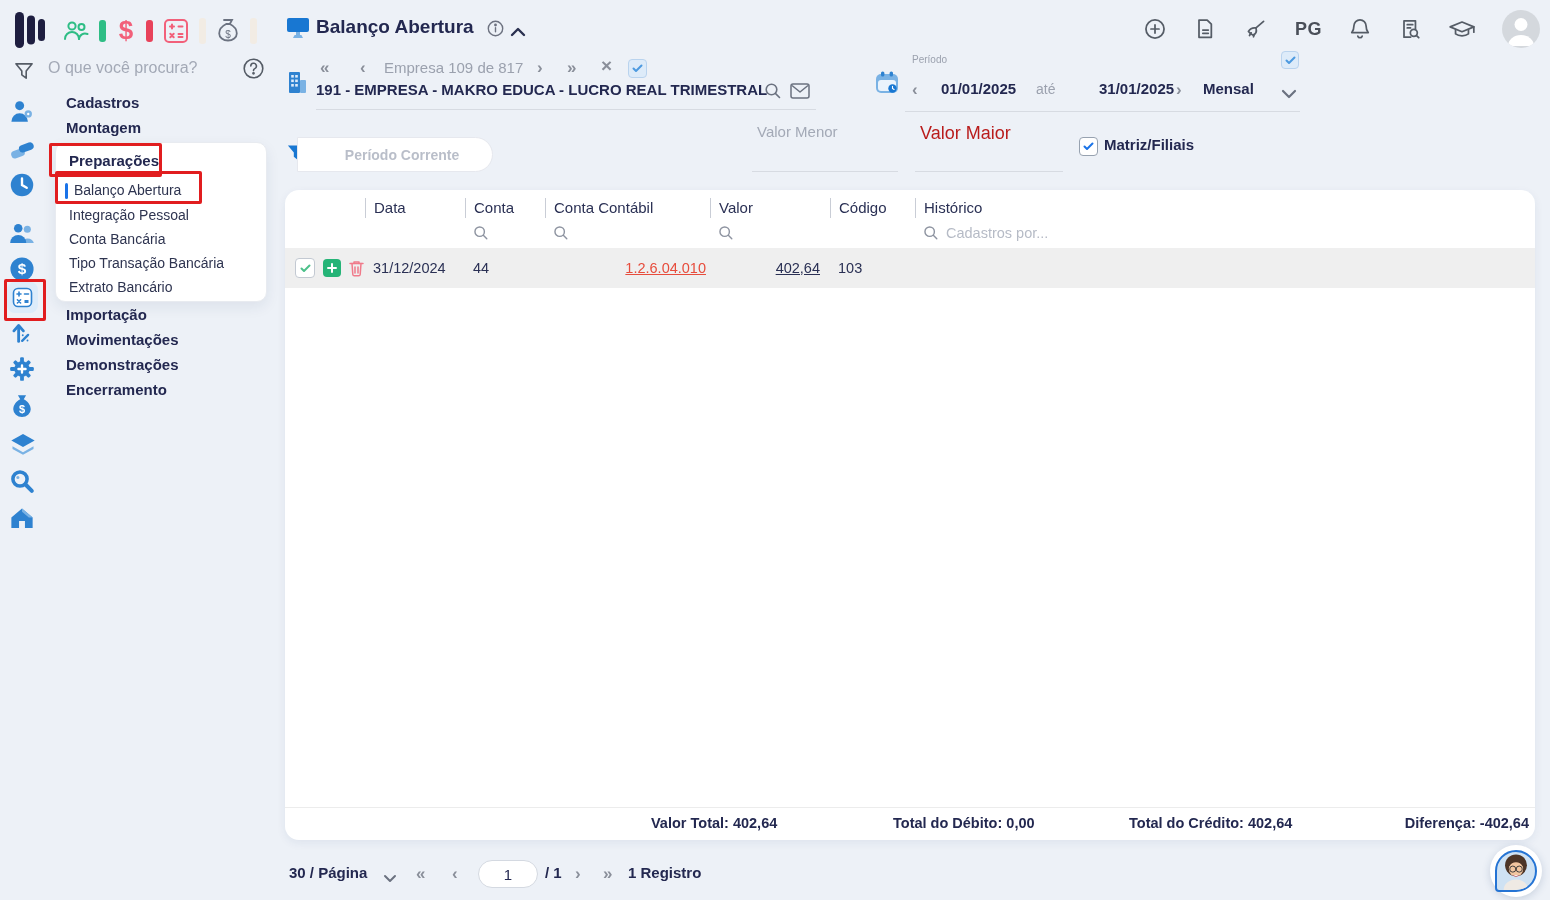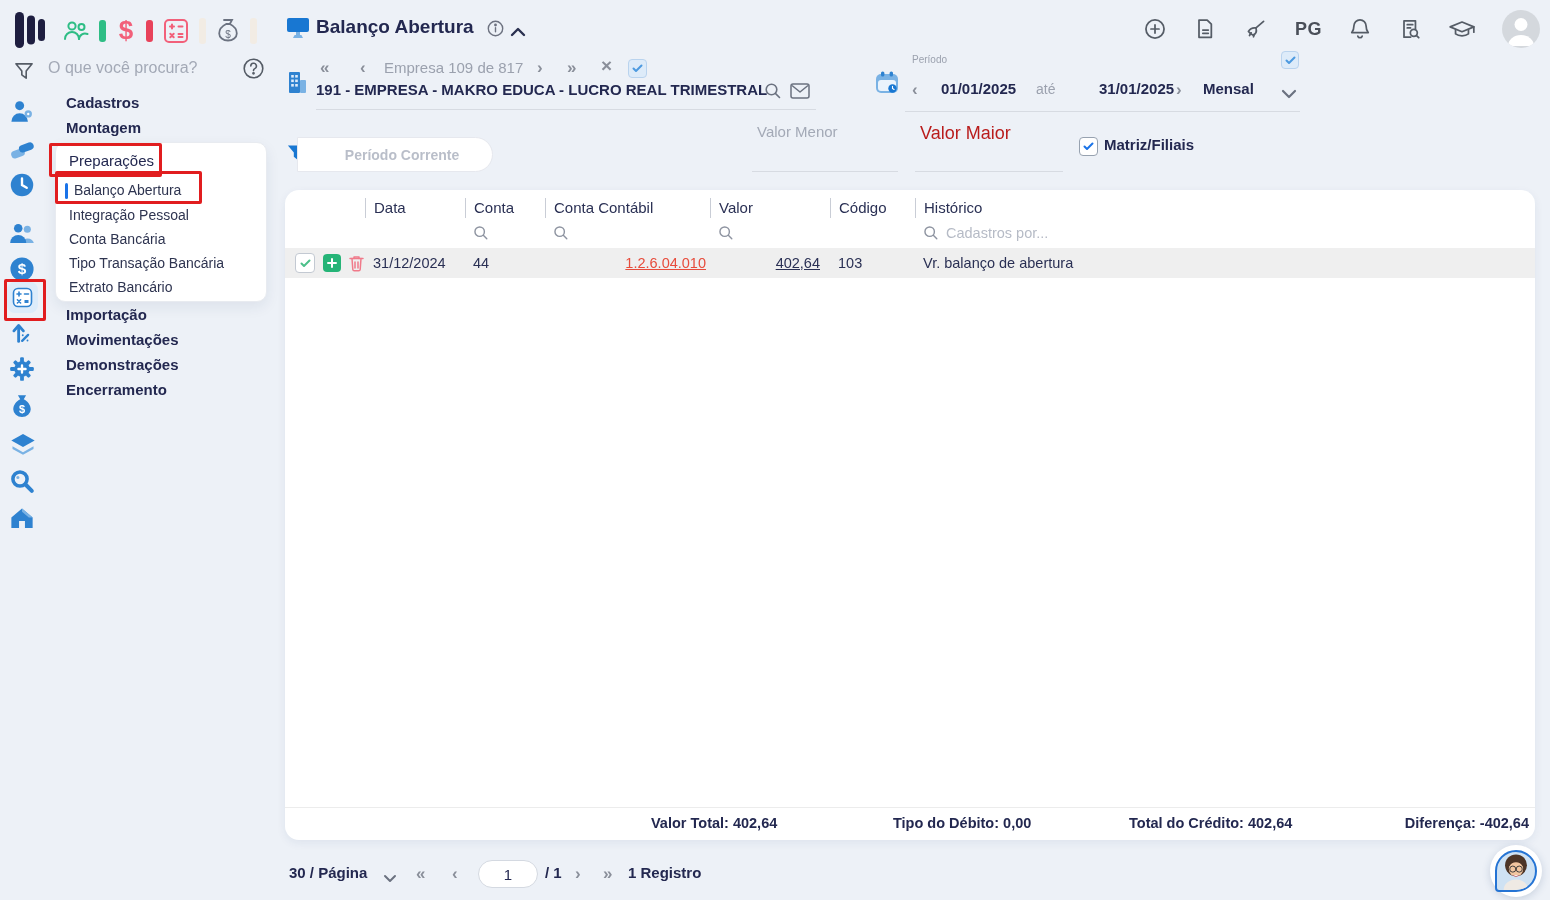--- a/index.html
+++ b/index.html
@@ -17,21 +17,21 @@
   .cb-white{background:#fff;border:1px solid #97a2b0;}
   .cb-row{background:#fff;border:1px solid #c3c9d2;width:18px;height:18px;}
   .tab{height:35px;display:inline-flex;align-items:center;justify-content:center;font-size:14px;font-weight:700;cursor:pointer;box-sizing:border-box;}
   .tab-active{background:#1877d2;color:#fff;border-radius:18px;width:240px;z-index:2;}
   .tab-inactive{background:#fff;color:#b9bec9;border:1px solid #e6e8ee;border-radius:0 18px 18px 0;width:196px;margin-left:-18px;padding-left:14px;z-index:1;}
   #panel{position:absolute;left:285px;top:190px;width:1250px;height:650px;background:#fff;border-radius:14px;box-shadow:0 3px 10px rgba(30,60,110,.07);}
   .trow{display:grid;grid-template-columns:80px 100px 80px 165px 120px 85px 1fr;align-items:center;}
   .hcell{font-size:15px;color:#2a3054;font-weight:500;border-left:1px solid #c9cdd6;padding:1px 0 1px 8px;height:18px;line-height:18px;cursor:pointer;}
   .hcell-first{border-left:none;}
   .scell{height:30px;display:flex;align-items:center;padding-left:8px;gap:7px;}
-  .drow{background:#efefef;height:30px;font-size:14.5px;color:#2a3054;}
+  .drow{background:#efefef;height:40px;font-size:14.5px;color:#2a3054;}
   .dcell{padding-left:8px;white-space:nowrap;}
   .right{text-align:right;text-decoration:underline;}
   .total{position:absolute;font-size:14.5px;font-weight:700;color:#232850;white-space:nowrap;}
   .rail-ic{position:absolute;left:9px;cursor:pointer;}
   .kpi{display:inline-flex;align-items:center;cursor:pointer;}
   .topic{cursor:pointer;display:inline-flex;align-items:center;}
   .pill{position:absolute;width:58px;height:26px;border:1px solid #d4d9e1;border-radius:14px;background:#fff;
         display:flex;align-items:center;justify-content:center;font-size:15px;color:#232850;cursor:text;}
 </style>
 </head>
@@ -242,21 +242,21 @@
     <svg width="26" height="26" viewBox="0 0 22 22">
         <path d="M2,10.5 L11,3 L20,10.5 V19.5 H13.5 V13.5 H8.5 V19.5 H2 Z" fill="#2e82d0"></path>
         <path d="M11,3 L20,10.5 H16.8 L11,5.8 Z" fill="#7ab2e4"></path>
       </svg>
   </span>
 
   <span class="menu-item" style="top:94px;">Cadastros</span>
   <span class="menu-item" style="top:119px;">Montagem</span>
 
   <div class="abs" style="left:55px;top:142px;width:210px;height:158px;background:#fff;border:1px solid #e8ebf0;border-radius:10px;box-shadow:0 5px 14px rgba(30,50,90,.08);">
-    <span class="sub-item" style="top:9px;font-weight:400;font-size:15px;color:#232850;">Preparações</span>
+    <span class="sub-item" style="top:9px;font-weight:700;font-size:15px;color:#232850;">Preparações</span>
     <span class="abs" style="left:9px;top:40px;width:3px;height:16px;background:#1a73e8;border-radius:2px;"></span>
     <span class="sub-item" style="left:18px;top:39px;">Balanço Abertura</span>
     <span class="sub-item" style="top:64px;">Integração Pessoal</span>
     <span class="sub-item" style="top:88px;">Conta Bancária</span>
     <span class="sub-item" style="top:112px;">Tipo Transação Bancária</span>
     <span class="sub-item" style="top:136px;">Extrato Bancário</span>
   </div>
 
   <span class="menu-item" style="top:306px;">Importação</span>
   <span class="menu-item" style="top:331px;">Movimentações</span>
@@ -438,30 +438,29 @@
               <path d="M3,3.5 l0.8,11 a1.5,1.5 0 0 0 1.5,1.3 h4.4 a1.5,1.5 0 0 0 1.5,-1.3 l0.8,-11"></path>
               <path d="M6,7 v6 M9,7 v6"></path>
             </svg>
         </span>
       </span>
       <span class="dcell">31/12/2024</span>
       <span class="dcell">44</span>
       <span class="dcell right" style="padding-right:4px;color:#e74c3c;">1.2.6.04.010</span>
       <span class="dcell right" style="padding-right:10px;">402,64</span>
       <span class="dcell">103</span>
-      <span class="dcell">Vr. balanço de abertura</span>
     </div>
 
     <div class="abs" style="left:0;bottom:0;width:100%;height:32px;border-top:1px solid #ececec;">
       <span class="total" style="left:366px;top:7px;">
         <span>Valor Total:</span>
         <span>402,64</span>
       </span>
       <span class="total" style="left:608px;top:7px;">
-        <span>Tipo do Débito:</span>
+        <span>Total do Débito:</span>
         <span>0,00</span>
       </span>
       <span class="total" style="left:844px;top:7px;">
         <span>Total do Crédito:</span>
         <span>402,64</span>
       </span>
       <span class="total" style="right:6px;top:7px;">
         <span>Diferença:</span>
         <span>-402,64</span>
       </span>

